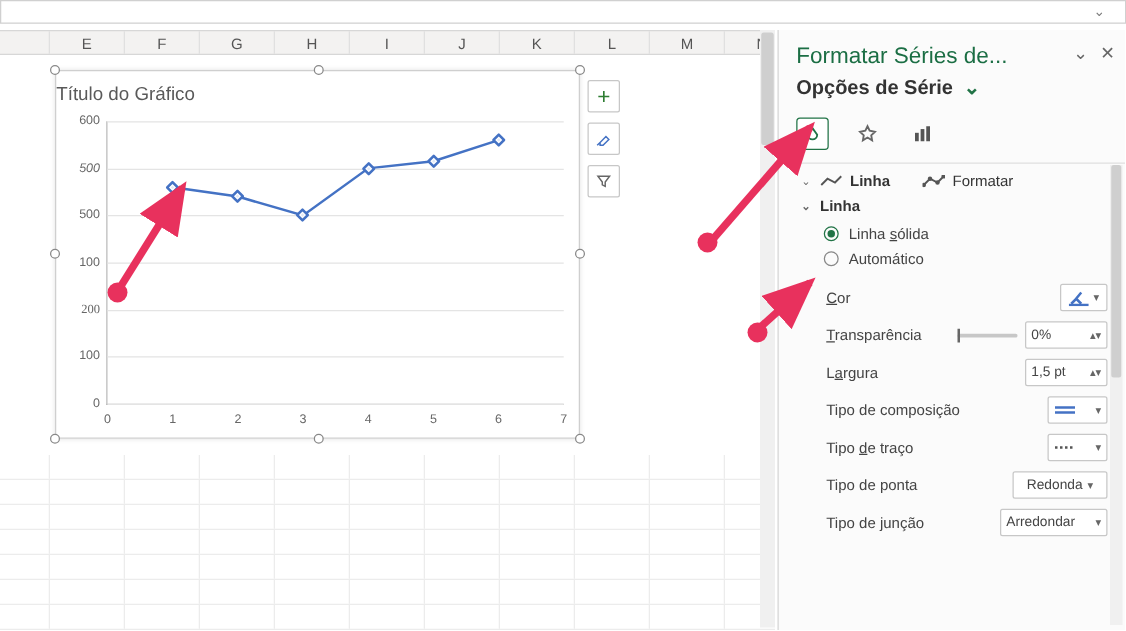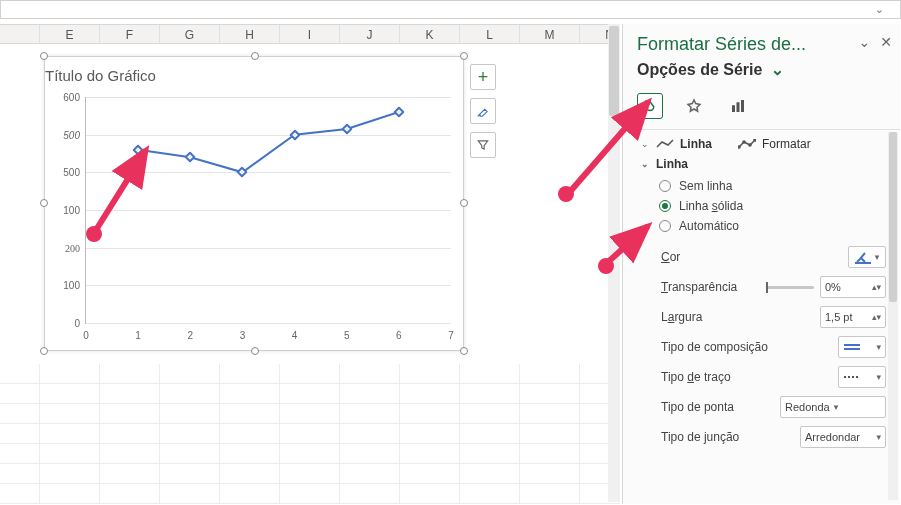--- a/index.html
+++ b/index.html
@@ -546,24 +546,20 @@
       <span>Formatar</span>
     </div>
 
     <div class="srow header">
         <span class="caret">⌄</span>
         <span>Linha</span>
       </div>
 
     <div class="radio-list">
       <div class="radio-row">
-        <span class="radio"></span>
-          <span>Sem linha</span>
-      </div>
-      <div class="radio-row">
         <span class="radio checked"></span>
           <span>Linha <span class="u">s</span>ólida</span>
       </div>
       <div class="radio-row">
         <span class="radio"></span>
           <span>Automático</span>
       </div>
     </div>
 
     <div class="prop-list">
@@ -608,21 +604,21 @@
         <span class="label">Tipo <span class="u">d</span>e traço</span>
         <span class="control icon">
           <svg width="18" height="8">
               <line x1="1" y1="4" x2="17" y2="4" stroke="#555" stroke-width="2" stroke-dasharray="2,2"></line>
             </svg>
           <span class="chevsmall">▾</span>
         </span>
       </div>
       <div class="prop-row">
         <span class="label">Tipo de ponta</span>
-        <span class="control" style="width:106px;justify-content:flex-start">
+        <span class="control" style="width:76px;justify-content:center">
             <span>Redonda</span>
             <span class="chevsmall">▾</span>
           </span>
       </div>
       <div class="prop-row">
         <span class="label">Tipo de junção</span>
         <span class="control" style="width:86px;justify-content:space-between">
             <span>Arredondar</span>
             <span class="chevsmall">▾</span>
           </span>

